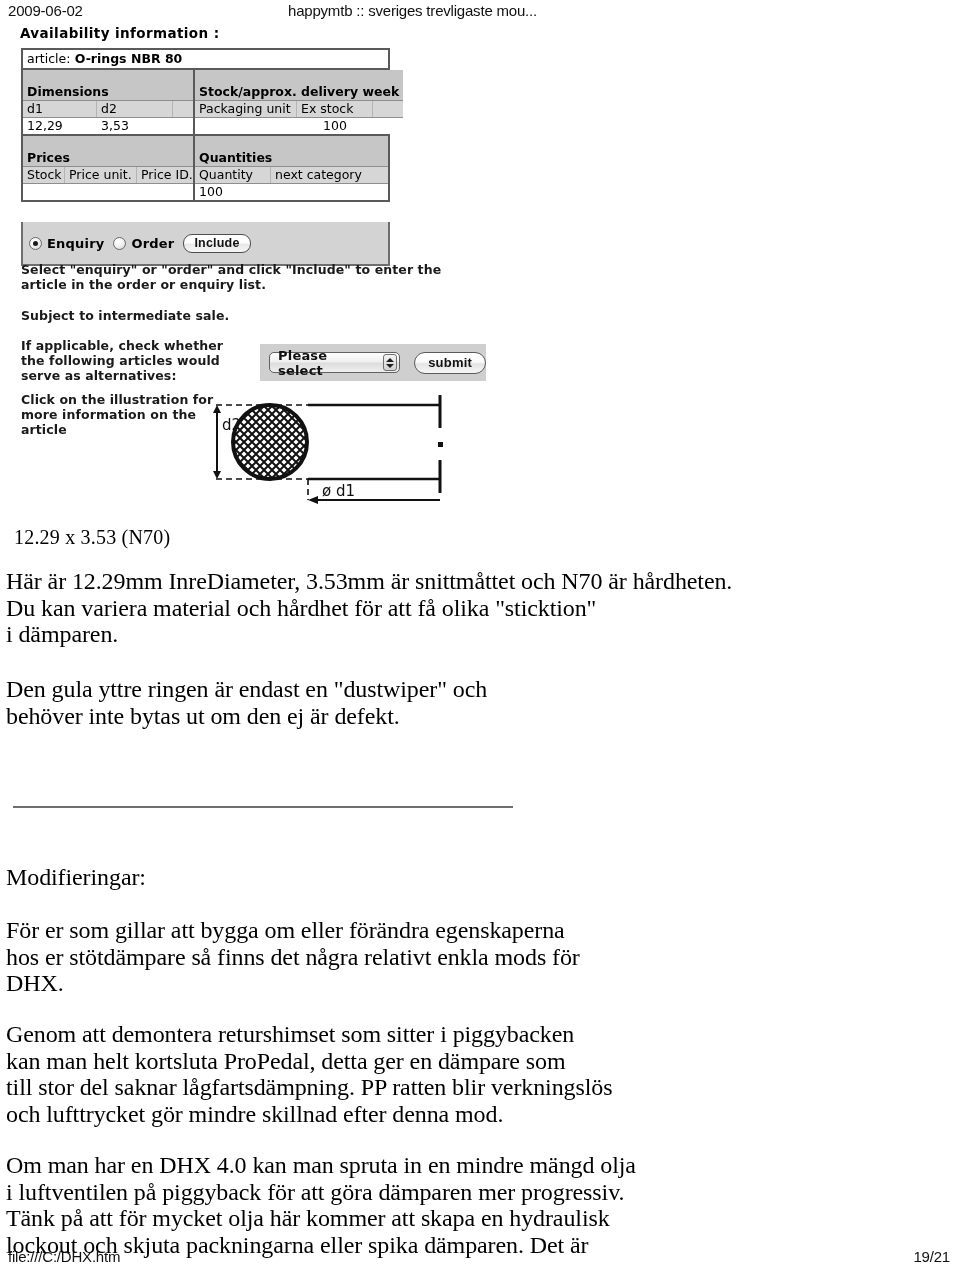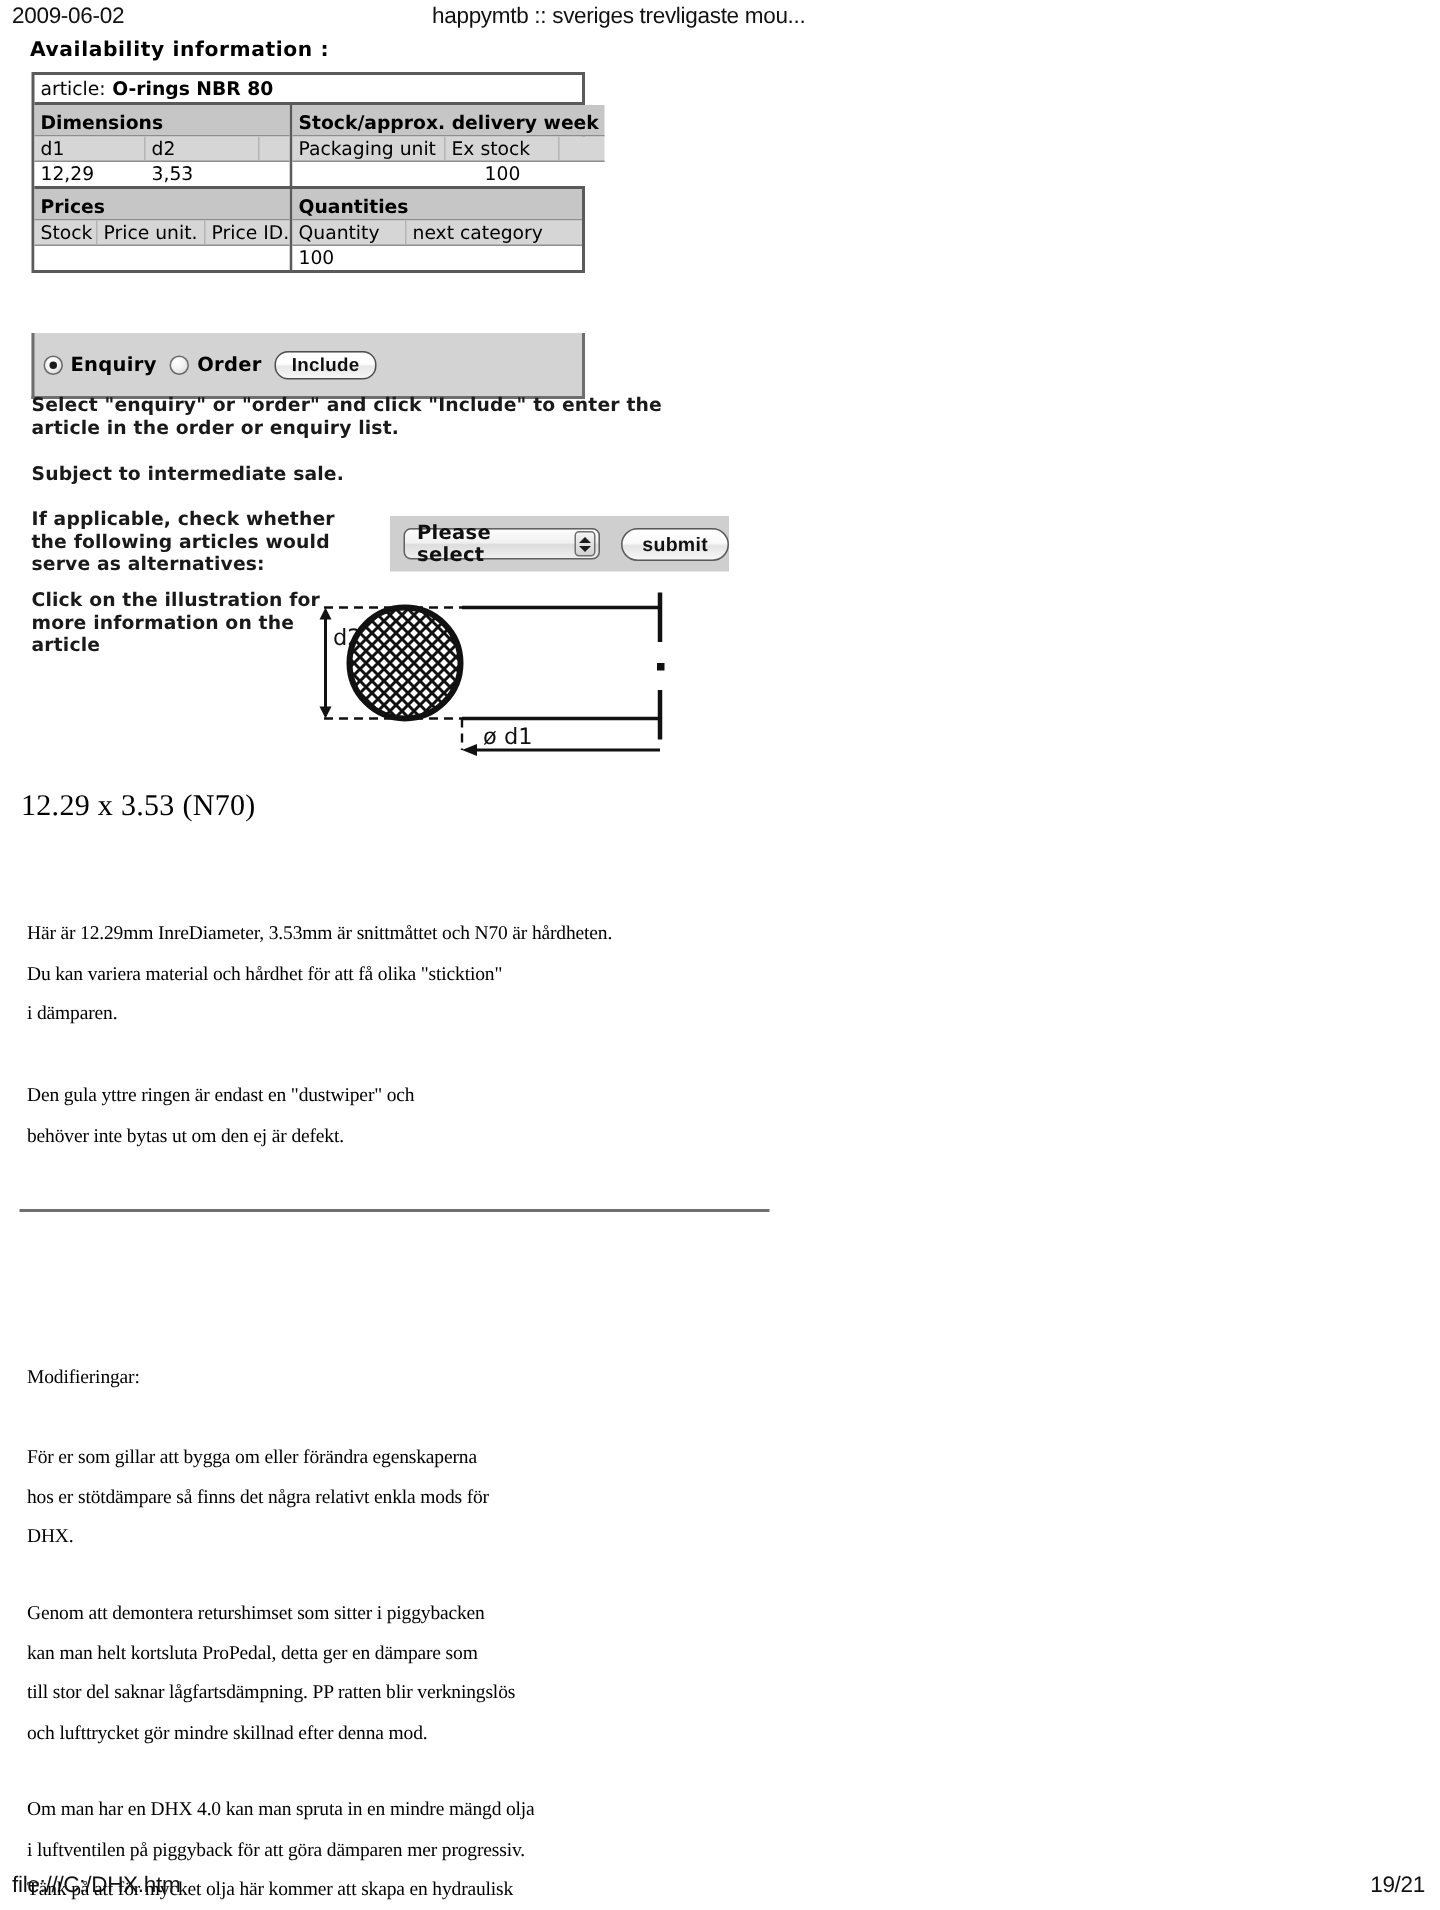--- a/index.html
+++ b/index.html
@@ -91,21 +91,21 @@
   .pane-left {
     width: 172px;
     border-right: 2px solid #5a5a5a;
   }
   .pane-right {
     flex: 1;
   }
   .grp-head {
     background: #c6c6c6;
     font-weight: bold;
-    padding: 4px 4px 1px 4px;
+    padding: 14px 4px 1px 4px;
     font-size: 12.5px;
     border-bottom: 1px solid #8e8e8e;
     white-space: nowrap;
   }
   .sub-head {
     display: flex;
     background: #d6d6d6;
     border-bottom: 1px solid #8e8e8e;
     font-size: 12.5px;
   }
@@ -295,26 +295,25 @@
   }
   .heading {
     position: absolute;
     left: 14px;
     font-size: 20px;
     line-height: 24px;
     letter-spacing: 0.2px;
   }
   .para {
     position: absolute;
-    left: 18px;
-    font-size: 13px;
+    left: 6px;
+    font-size: 24px;
     line-height: 26.5px;
     letter-spacing: -0.1px;
     white-space: pre-line;
-    margin-top: 41px;
   }
   #p-size      { top: 525px; }
   #p-desc      { top: 568px; }
   #p-dust      { top: 676px; }
   .hrule {
     position: absolute;
     left: 13px;
     top: 806px;
     width: 500px;
     height: 0;

